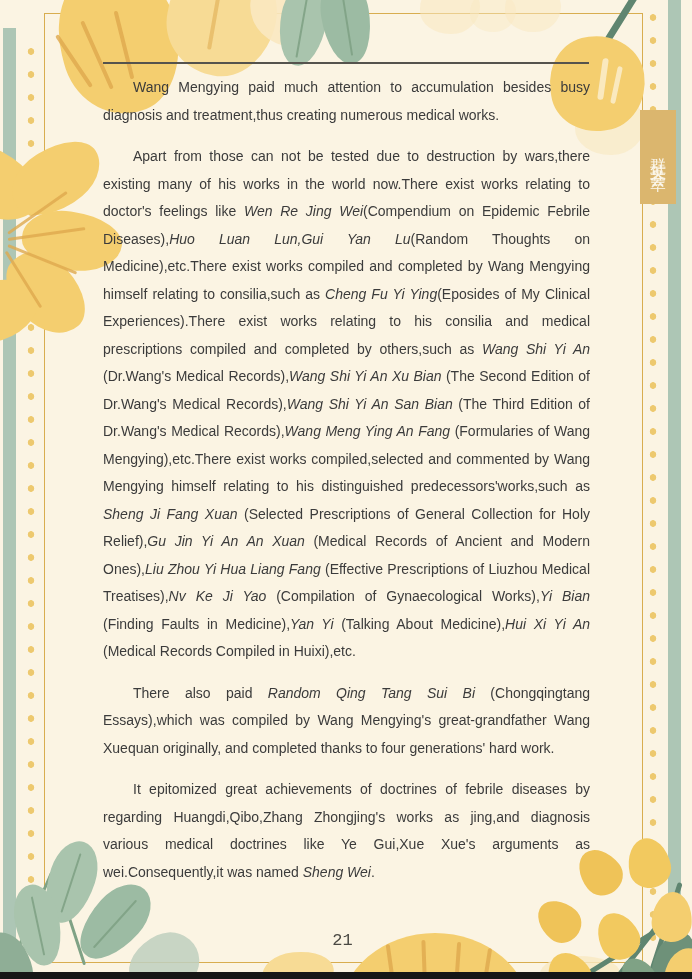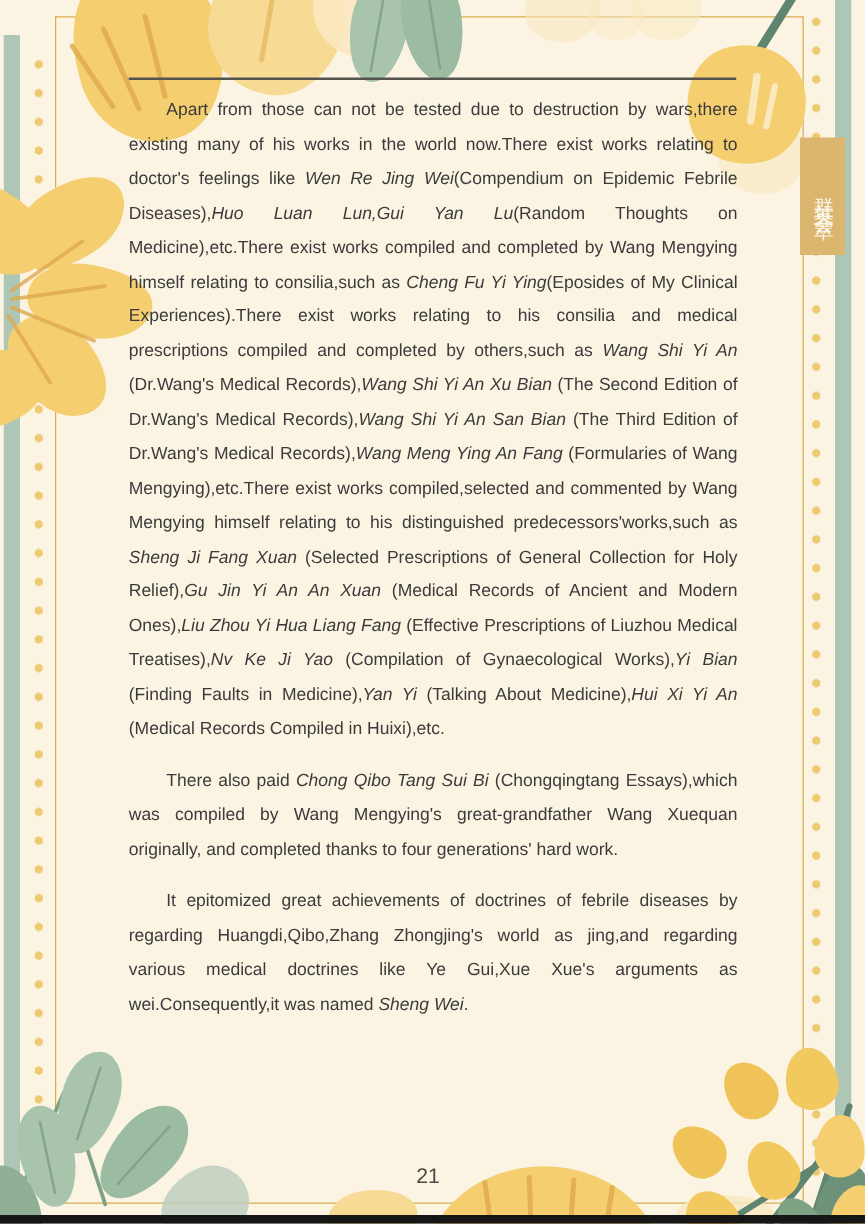--- a/index.html
+++ b/index.html
@@ -26,21 +26,21 @@
     z-index:4;display:flex;align-items:center;justify-content:center;}
   .vlabel{writing-mode:vertical-rl;text-orientation:upright;letter-spacing:6px;
     color:var(--label_text,#FBF7EC);font-size:16px;line-height:1;}
   
   .body-text{left:103px;top:74px;width:487px;z-index:5;color:var(--text_dark,#3B3B3B);
     font-size:14px;line-height:27.5px;text-align:justify;}
   .body-text p{margin:0 0 0 0;text-indent:30px;}
   .body-text p + p{margin-top:14px;}
   .body-text i{font-style:italic;}
   .page-num{left:44px;top:931px;width:597px;text-align:center;z-index:5;
-    font-family:Liberation Sans, sans-serif;font-size:17px;color:var(--page_num,#4A4943);}
+    font-family:Liberation Mono, monospace;font-size:17px;color:var(--page_num,#4A4943);}
   .bottom-bar{left:0;top:972px;width:692px;height:7px;background:var(--bottom_bar,#161616);z-index:6;}
   
   .petal{border-radius:46% 54% 48% 52% / 52% 48% 55% 45%;z-index:2;}
   .vein{background:var(--vein_gold,#DFA94E);border-radius:2px;z-index:3;opacity:.8;}
   .leaf{border-radius:50% 50% 48% 48% / 42% 42% 58% 58%;z-index:2;}
   .leafvein{background:var(--leaf_dark,#7FA285);border-radius:2px;z-index:3;opacity:.9;}
   .stem{background:var(--stem_teal,#5F8570);border-radius:3px;z-index:2;}
   .hl{background:rgba(255,255,255,.55);border-radius:3px;z-index:3;}
 </style>
 </head>
@@ -117,20 +117,21 @@
 <div class="abs" style="left:598px;top:912px;width:40px;height:48px;background:#F2C95F;border-radius:50% 50% 50% 50% / 62% 62% 38% 38%;transform:rotate(-28deg);z-index:2;"></div>
 <div class="abs" style="left:652px;top:892px;width:40px;height:50px;background:var(--petal_yellow);border-radius:50% 50% 50% 50% / 62% 62% 38% 38%;transform:rotate(4deg);z-index:2;"></div>
 <div class="abs" style="left:548px;top:952px;width:42px;height:46px;background:#F2C95F;border-radius:50% 50% 50% 50% / 62% 62% 38% 38%;transform:rotate(-30deg);z-index:2;"></div>
 <div class="abs" style="left:665px;top:948px;width:44px;height:50px;background:var(--petal_yellow);border-radius:50% 50% 50% 50% / 62% 62% 38% 38%;transform:rotate(10deg);z-index:2;"></div>
 
 <div class="abs vlabel-box">
   <div class="vlabel">群英荟萃</div>
 </div>
 
 <div class="abs body-text">
+    <p><span>Wang Mengying paid much attention to accumulation besides busy diagnosis and treatment,thus creating numerous medical works.</span></p>
     <p><span>Apart from those can not be tested due to destruction by wars,there existing many of his works in the world now.There exist works relating to doctor's feelings like </span><i>Wen Re Jing Wei</i><span>(Compendium on Epidemic Febrile Diseases),</span><i>Huo Luan Lun,Gui Yan Lu</i><span>(Random Thoughts on Medicine),etc.There exist works compiled and completed by Wang Mengying himself relating to consilia,such as </span><i>Cheng Fu Yi Ying</i><span>(Eposides of My Clinical Experiences).There exist works relating to his consilia and medical prescriptions compiled and completed by others,such as </span><i>Wang Shi Yi An</i><span> (Dr.Wang's Medical Records),</span><i>Wang Shi Yi An Xu Bian</i><span> (The Second Edition of Dr.Wang's Medical Records),</span><i>Wang Shi Yi An San Bian</i><span> (The Third Edition of Dr.Wang's Medical Records),</span><i>Wang Meng Ying An Fang</i><span> (Formularies of Wang Mengying),etc.There exist works compiled,selected and commented by Wang Mengying himself relating to his distinguished predecessors'works,such as </span><i>Sheng Ji Fang Xuan</i><span> (Selected Prescriptions of General Collection for Holy Relief),</span><i>Gu Jin Yi An An Xuan</i><span> (Medical Records of Ancient and Modern Ones),</span><i>Liu Zhou Yi Hua Liang Fang</i><span> (Effective Prescriptions of Liuzhou Medical Treatises),</span><i>Nv Ke Ji Yao</i><span> (Compilation of Gynaecological Works),</span><i>Yi Bian</i><span> (Finding Faults in Medicine),</span><i>Yan Yi</i><span> (Talking About Medicine),</span><i>Hui Xi Yi An</i><span> (Medical Records Compiled in Huixi),etc.</span></p>
-    <p><span>There also paid </span><i>Chong Qibo Tang Sui Bi</i><span> (Chongqingtang Essays),which was compiled by Wang Mengying's great-grandfather Wang Xuequan originally, and completed thanks to four generations' hard work.</span></p>
-    <p><span>It epitomized great achievements of doctrines of febrile diseases by regarding Huangdi,Qibo,Zhang Zhongjing's world as jing,and regarding various medical doctrines like Ye Gui,Xue Xue's arguments as wei.Consequently,it was named </span><i>Sheng Wei</i><span>.</span></p>
+    <p><span>There also paid </span><i>Random Qing Tang Sui Bi</i><span> (Chongqingtang Essays),which was compiled by Wang Mengying's great-grandfather Wang Xuequan originally, and completed thanks to four generations' hard work.</span></p>
+    <p><span>It epitomized great achievements of doctrines of febrile diseases by regarding Huangdi,Qibo,Zhang Zhongjing's works as jing,and diagnosis various medical doctrines like Ye Gui,Xue Xue's arguments as wei.Consequently,it was named </span><i>Sheng Wei</i><span>.</span></p>
   </div>
 
 <div class="abs page-num">21</div>
 
 <div class="abs bottom-bar"></div>
 
 </body></html>

